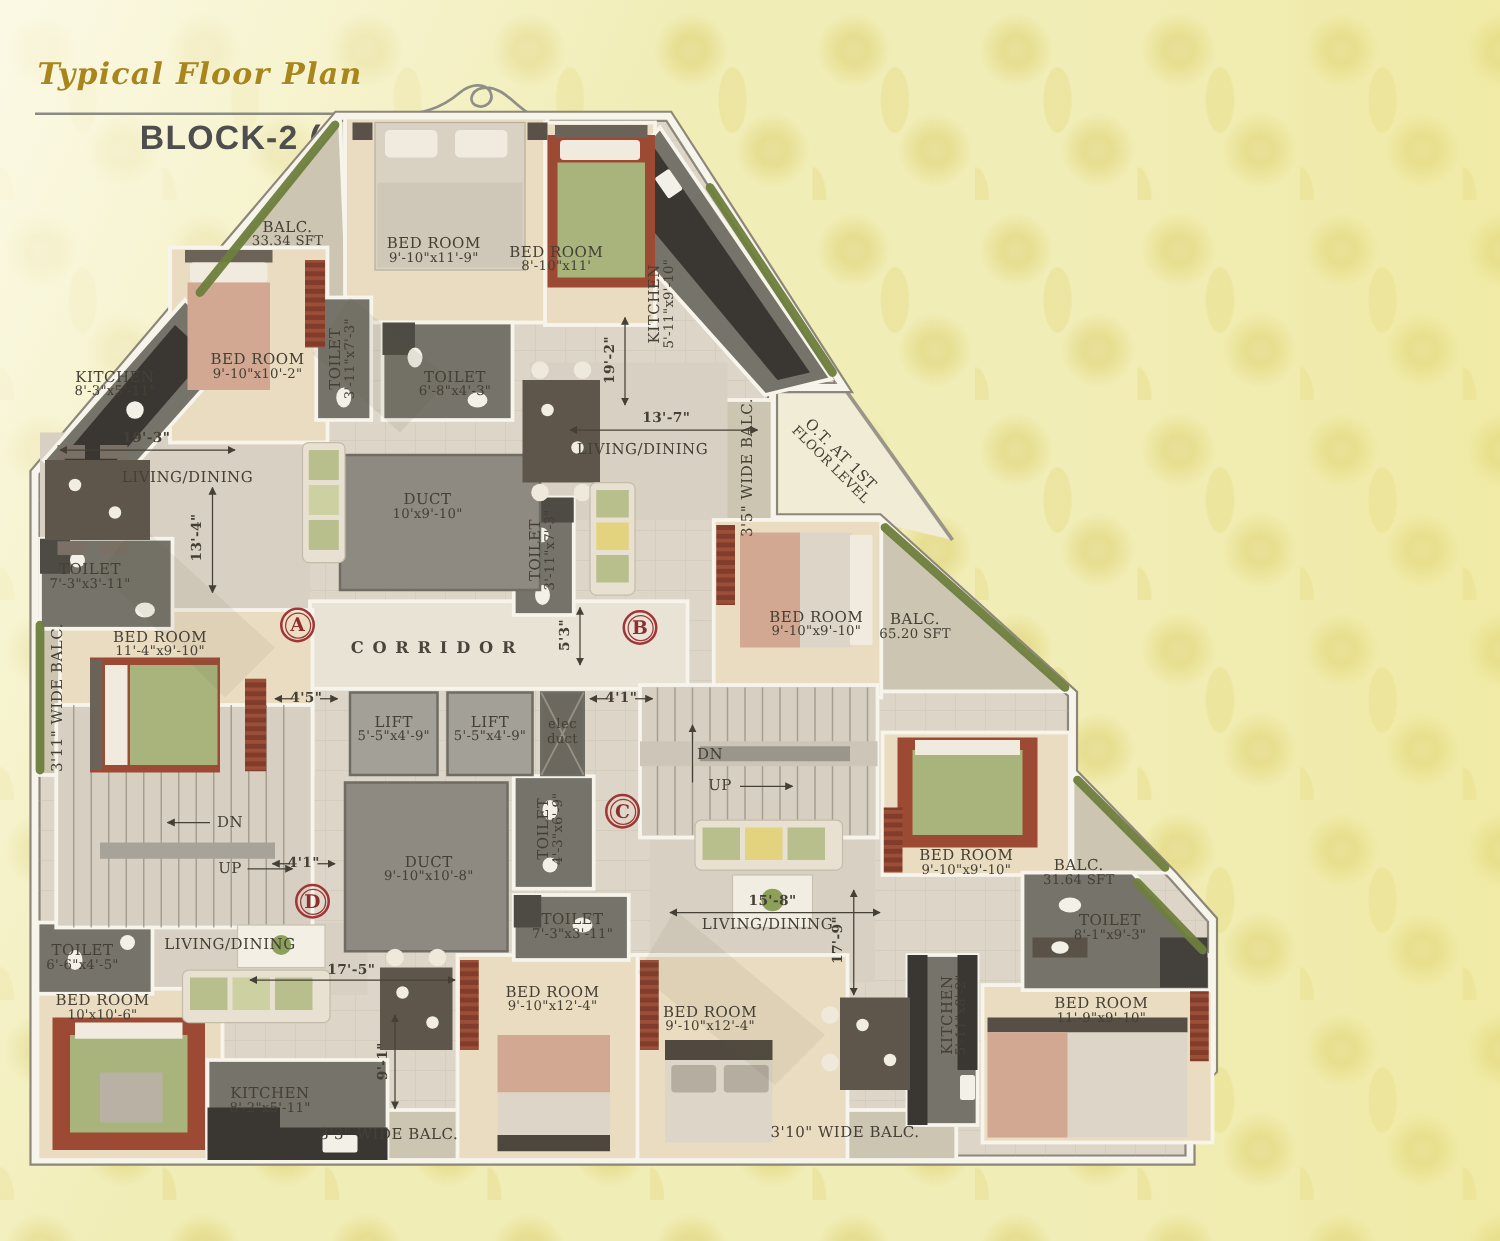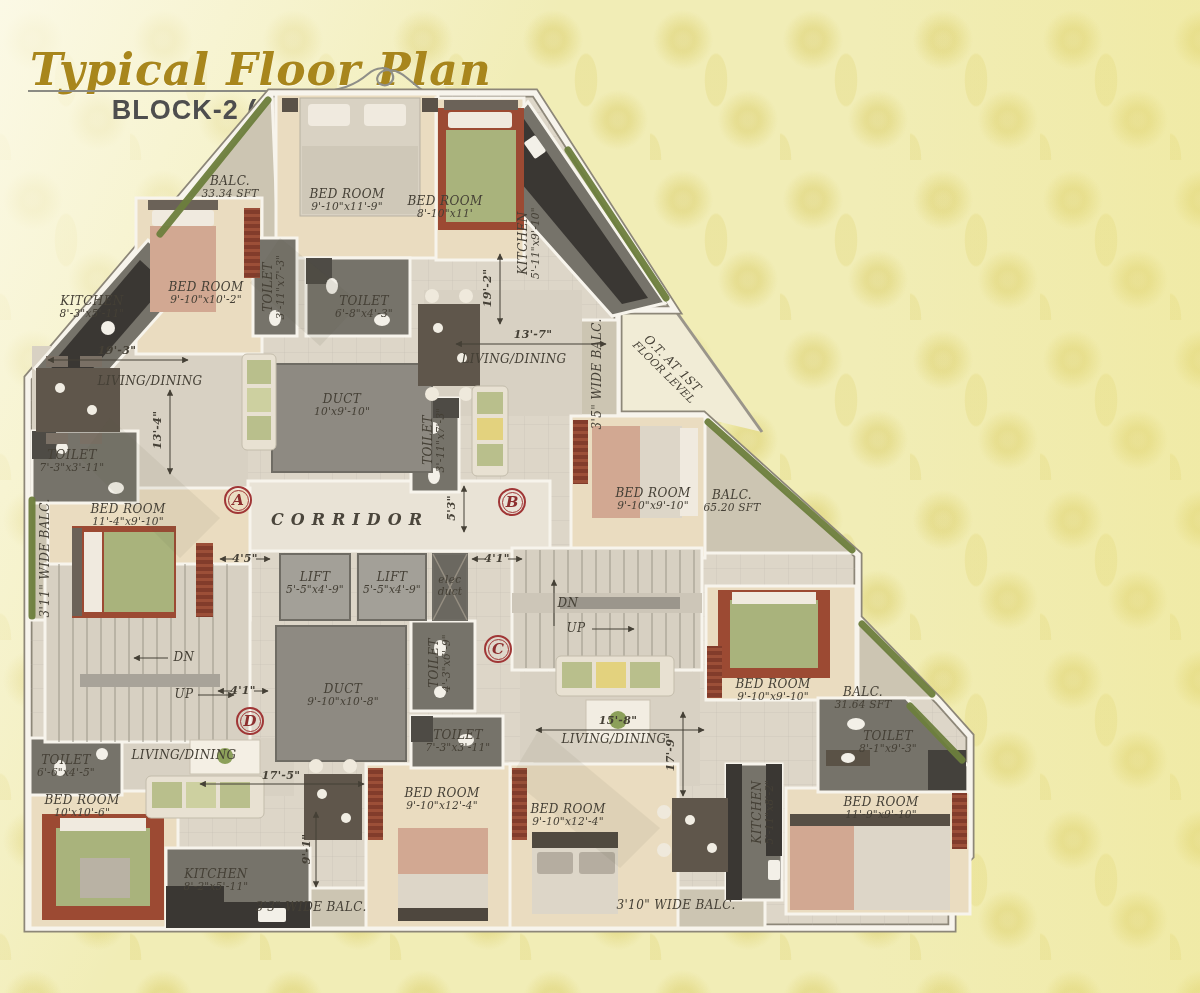--- a/index.html
+++ b/index.html
@@ -12,33 +12,33 @@
         radial-gradient(circle at 98px 120px, rgba(226,216,130,.75) 0 11px, rgba(226,216,130,0) 30px),
         radial-gradient(circle at 33px 40px, rgba(250,248,224,.95) 0 4px, rgba(250,248,224,0) 13px),
         radial-gradient(circle at 98px 120px, rgba(250,248,224,.95) 0 4px, rgba(250,248,224,0) 13px),
         radial-gradient(ellipse 18px 42px at 66px 80px, rgba(233,224,148,.6) 0 60%, transparent 65%),
         radial-gradient(ellipse 18px 42px at 0px 160px, rgba(233,224,148,.6) 0 60%, transparent 65%);
       background-size:130px 160px;}
   .bg-wash{position:absolute;inset:0;
       background:
         linear-gradient(115deg, rgba(253,251,238,.85), rgba(253,251,238,0) 34%),
         linear-gradient(to right, rgba(255,255,255,0) 72%, rgba(238,228,130,.30));}
-  .page-title{position:absolute;left:30px;top:44px;font-size:44px;font-style:italic;font-weight:bold;
+  .page-title{position:absolute;left:30px;top:44px;font-size:24px;font-style:italic;font-weight:bold;
       color:#a8861c;letter-spacing:1px;white-space:nowrap;text-shadow:0 1px 0 rgba(255,255,255,.6);}
   .title-rule{position:absolute;left:28px;top:90px;width:288px;height:2px;background:#8b8b84;}
   .flourish{position:absolute;left:306px;top:60px;}
   .subtitle{position:absolute;left:88px;top:95px;width:258px;text-align:center;
       font-family:"Liberation Sans",sans-serif;font-weight:bold;font-size:27px;color:#4e4e4e;letter-spacing:1px;}
-  .plan{position:absolute;left:20px;top:88px;width:955px;height:845px;font-style:italic;}
+  .plan{position:absolute;left:20px;top:88px;width:955px;height:845px;}
   .plan svg{position:absolute;left:0;top:0;}
   .lbl{position:absolute;color:#454036;text-align:center;line-height:1.12;white-space:nowrap;
       font-size:12px;letter-spacing:.4px;}
   .lbl div + div{font-size:10.6px;letter-spacing:.2px;}
   .lbl.dim{font-size:11px;font-weight:bold;letter-spacing:.3px;}
-  .lbl.wide{font-size:16px;letter-spacing:7px;font-weight:bold;color:#4a453b;}
+  .lbl.wide{font-size:13px;letter-spacing:7px;font-weight:bold;color:#4a453b;}
   .marker{position:absolute;width:24px;height:24px;border:2px solid #a03636;border-radius:50%;
       transform:translate(-50%,-50%);display:flex;align-items:center;justify-content:center;
       color:#8d2f2f;font-weight:bold;font-size:15px;background:rgba(255,255,255,.06);}
   .marker::after{content:"";position:absolute;inset:1.5px;border:1px solid #a03636;border-radius:50%;}
 </style>
 </head>
 <body>
 
 <div class="bg"></div>
 <div class="bg-wash"></div>

